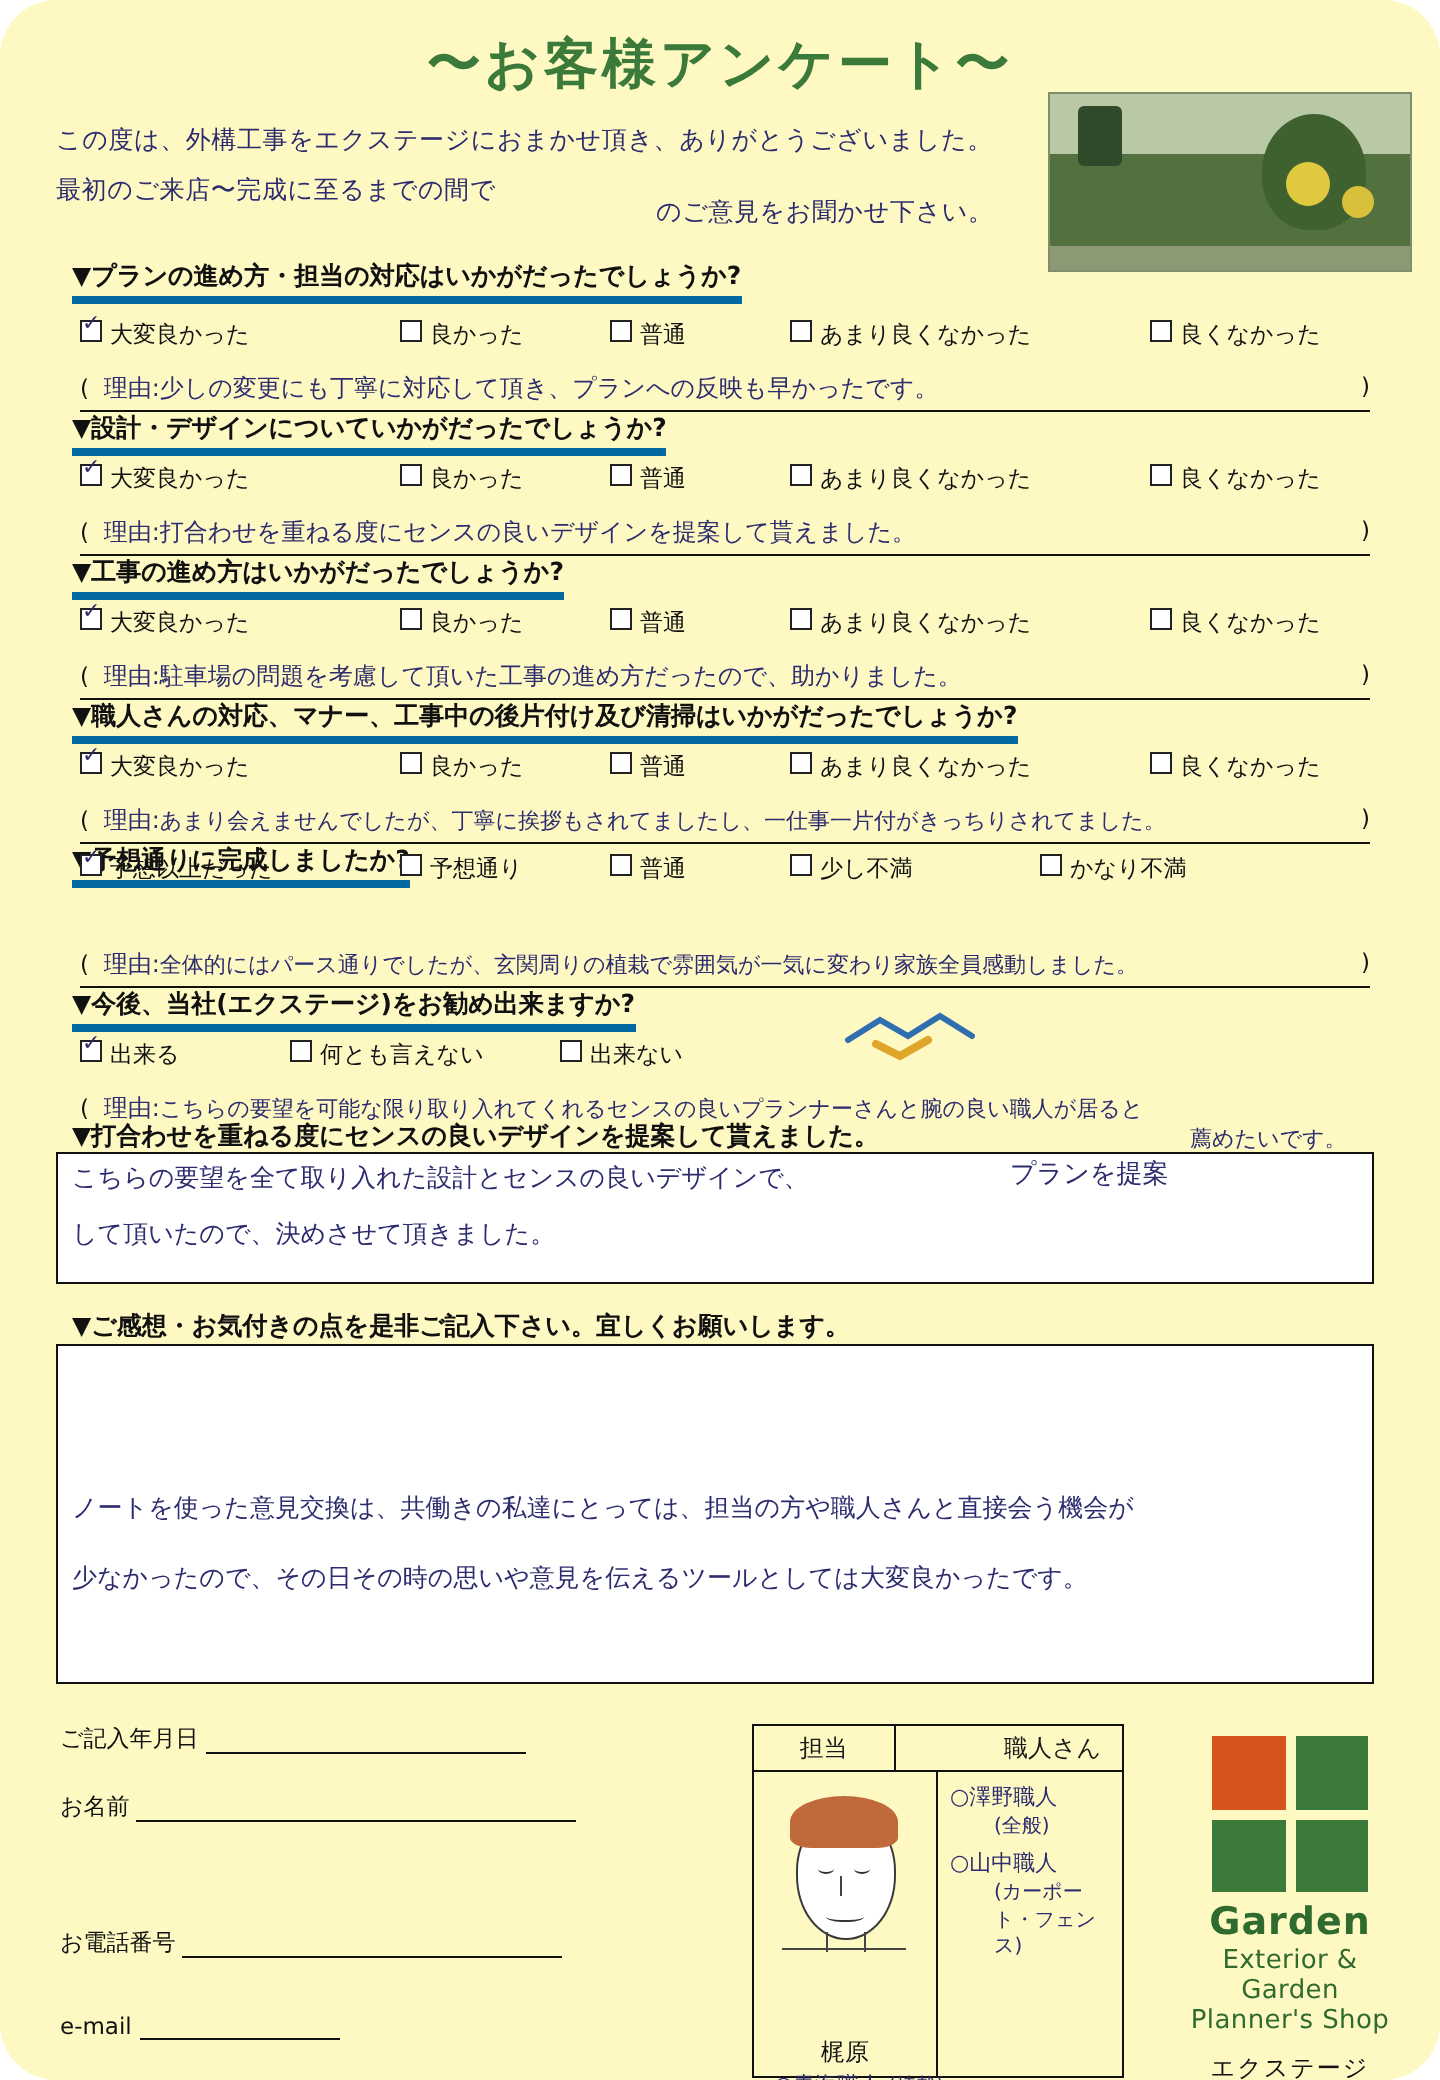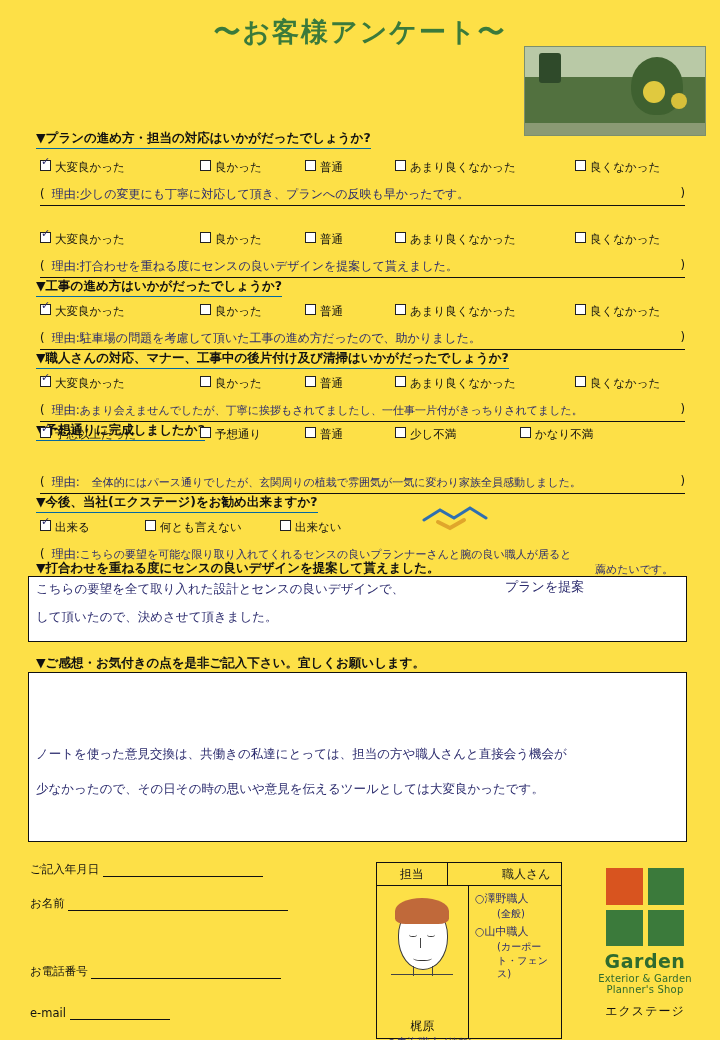--- a/index.html
+++ b/index.html
@@ -4,21 +4,21 @@
 <style>
   html,body{margin:0;padding:0;}
   body{
     width:720px;height:1040px;
     background:#ffffff;
     font-family:"DejaVu Sans", sans-serif;
     color:#1a1a1a;
     position:relative;
     overflow:hidden;
   }
-  .sheet{position:absolute;inset:0;background:#fde047;}
+  .sheet{position:absolute;inset:0;background:#fef9c3;border-radius:28px;}
   
   .title{
     position:absolute;left:0;top:14px;width:720px;text-align:center;
     font-size:27px;font-weight:bold;color:#3b7a3b;
     letter-spacing:2px;
     font-family:"DejaVu Sans", sans-serif;
   }
   
   .photo{
     position:absolute;right:14px;top:46px;width:180px;height:88px;
@@ -44,21 +44,21 @@
   .intro{position:absolute;left:28px;top:62px;width:500px;}
   .intro div{margin-bottom:9px;}
   .intro .l1{font-size:12.5px;}
   .intro .l2{font-size:12.5px;}
   .intro .l3{font-size:12.5px;}
 
   
   .q{
     position:absolute;left:36px;font-size:12.5px;font-weight:bold;color:#111;
     white-space:nowrap;
-    border-bottom:1px solid #0369a1;padding-bottom:1px;
+    border-bottom:4px solid #0369a1;padding-bottom:1px;
   }
 
   
   .opts{position:absolute;left:40px;width:650px;height:18px;}
   .opt{position:absolute;font-size:11.5px;color:#111;white-space:nowrap;}
   .box{
     display:inline-block;width:9px;height:9px;border:1px solid #222;
     margin-right:4px;position:relative;top:0px;background:#fff;
   }
   .box.checked::after{
@@ -109,21 +109,21 @@
 
   
   .logo{position:absolute;left:590px;top:868px;width:110px;height:130px;text-align:center;}
   .logo .grid{width:78px;height:78px;margin:0 auto;display:grid;grid-template-columns:1fr 1fr;grid-template-rows:1fr 1fr;gap:5px;}
   .logo .grid i{display:block;}
   .logo .g1{background:#d8541f;}
   .logo .g2{background:#3b7a3b;}
   .logo .g3{background:#3b7a3b;}
   .logo .g4{background:#3b7a3b;}
   .logo .name{font-size:19px;color:#2f6b2f;font-weight:bold;margin-top:4px;letter-spacing:0.5px;}
-  .logo .sub{font-size:10px;color:#2f6b2f;letter-spacing:0.2px;margin-top:1px;}
+  .logo .sub{font-size:13px;color:#2f6b2f;letter-spacing:0.2px;margin-top:1px;}
   .logo .jp{font-size:12px;color:#111;margin-top:8px;letter-spacing:1px;}
 
   
   .shake{position:absolute;left:420px;top:500px;width:70px;height:34px;}
   .shake svg{display:block;}
   .annot{position:absolute;color:#2c2c6e;font-size:12px;}
 </style>
 </head>
 <body>
 
@@ -134,33 +134,39 @@
   <div class="photo">
     <div class="sky"></div>
     <div class="wall"></div>
     <div class="ground"></div>
     <div class="lamp"></div>
     <div class="tree"></div>
     <div class="fruit"></div>
     <div class="fruit2"></div>
   </div>
 
+  <div class="intro hw">
+    <div class="l1">この度は、外構工事をエクステージにおまかせ頂き、ありがとうございました。</div>
+    <div class="l2">最初のご来店〜完成に至るまでの間で</div>
+    <div class="l3" style="position:absolute;left:300px;top:36px;">のご意見をお聞かせ下さい。</div>
+  </div>
 
   <div class="q" style="top:130px;">▼プランの進め方・担当の対応はいかがだったでしょうか?</div>
   <div class="opts" style="top:160px;">
     <label class="opt" style="left:0px;"><span class="box checked"></span><span>大変良かった</span></label>
     <label class="opt" style="left:160px;"><span class="box"></span><span>良かった</span></label>
     <label class="opt" style="left:265px;"><span class="box"></span><span>普通</span></label>
     <label class="opt" style="left:355px;"><span class="box"></span><span>あまり良くなかった</span></label>
     <label class="opt" style="left:535px;"><span class="box"></span><span>良くなかった</span></label>
   </div>
   <div class="reason" style="top:186px;">
     <span class="paren">(&nbsp;&nbsp;</span><span class="txt">理由:</span><span class="txt">少しの変更にも丁寧に対応して頂き、プランへの反映も早かったです。</span><span class="rparen">)</span>
   </div>
 
+  <div class="q" style="top:206px;">▼設計・デザインについていかがだったでしょうか?</div>
   <div class="opts" style="top:232px;">
     <label class="opt" style="left:0px;"><span class="box checked"></span><span>大変良かった</span></label>
     <label class="opt" style="left:160px;"><span class="box"></span><span>良かった</span></label>
     <label class="opt" style="left:265px;"><span class="box"></span><span>普通</span></label>
     <label class="opt" style="left:355px;"><span class="box"></span><span>あまり良くなかった</span></label>
     <label class="opt" style="left:535px;"><span class="box"></span><span>良くなかった</span></label>
   </div>
   <div class="reason" style="top:258px;">
     <span class="paren">(&nbsp;&nbsp;</span><span class="txt">理由:</span><span class="txt">打合わせを重ねる度にセンスの良いデザインを提案して貰えました。</span><span class="rparen">)</span>
   </div>
@@ -191,21 +197,21 @@
 
   <div class="q" style="top:422px;">▼予想通りに完成しましたか?</div>
   <div class="opts" style="top:427px;">
     <label class="opt" style="left:0px;"><span class="box checked"></span><span>予想以上だった</span></label>
     <label class="opt" style="left:160px;"><span class="box"></span><span>予想通り</span></label>
     <label class="opt" style="left:265px;"><span class="box"></span><span>普通</span></label>
     <label class="opt" style="left:355px;"><span class="box"></span><span>少し不満</span></label>
     <label class="opt" style="left:480px;"><span class="box"></span><span>かなり不満</span></label>
   </div>
   <div class="reason" style="top:474px;">
-    <span class="paren">(&nbsp;&nbsp;</span><span class="txt">理由:</span><span class="txt" style="font-size:11px;margin-left:12px;">全体的にはパース通りでしたが、玄関周りの植栽で雰囲気が一気に変わり家族全員感動しました。</span><span class="rparen">)</span>
+    <span class="paren">(&nbsp;&nbsp;</span><span class="txt">理由:</span><span class="txt" style="font-size:11px;">全体的にはパース通りでしたが、玄関周りの植栽で雰囲気が一気に変わり家族全員感動しました。</span><span class="rparen">)</span>
   </div>
 
   <div class="q" style="top:494px;">▼今後、当社(エクステージ)をお勧め出来ますか?</div>
   <div class="opts" style="top:520px;">
     <label class="opt" style="left:0px;"><span class="box checked"></span><span>出来る</span></label>
     <label class="opt" style="left:105px;"><span class="box"></span><span>何とも言えない</span></label>
     <label class="opt" style="left:240px;"><span class="box"></span><span>出来ない</span></label>
   </div>
   <div class="shake">
     <svg width="70" height="34" viewBox="0 0 70 34">

